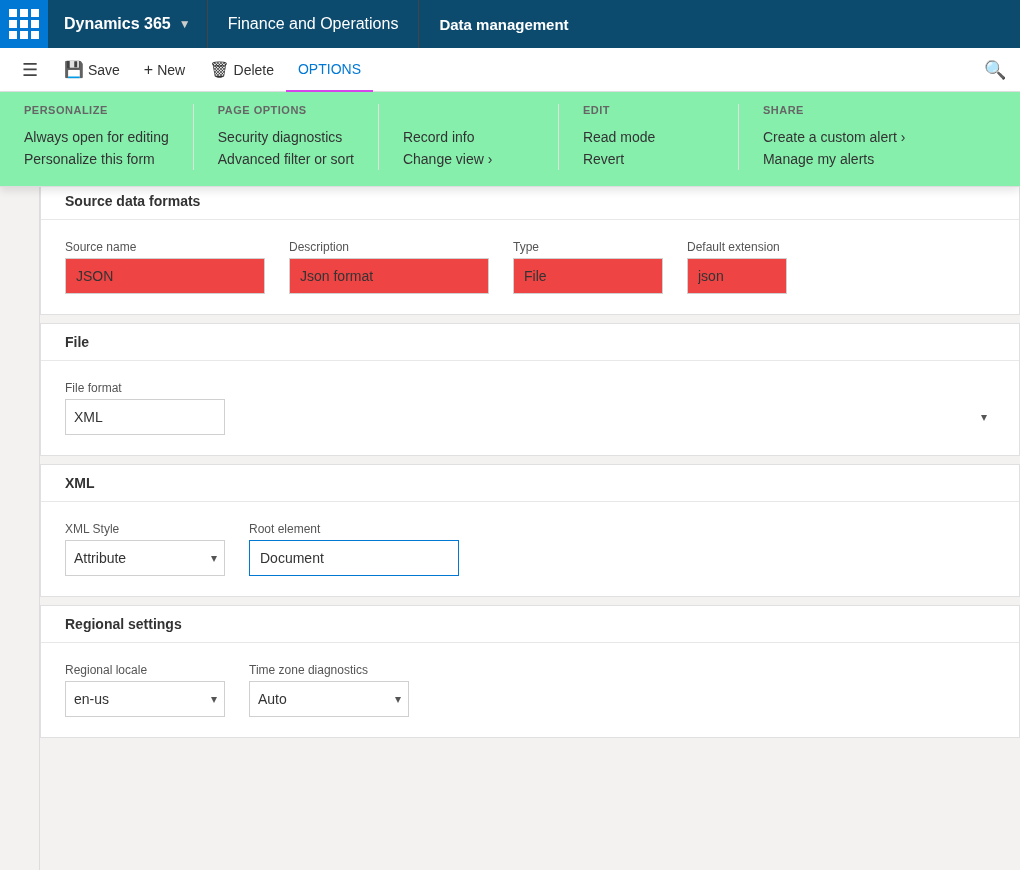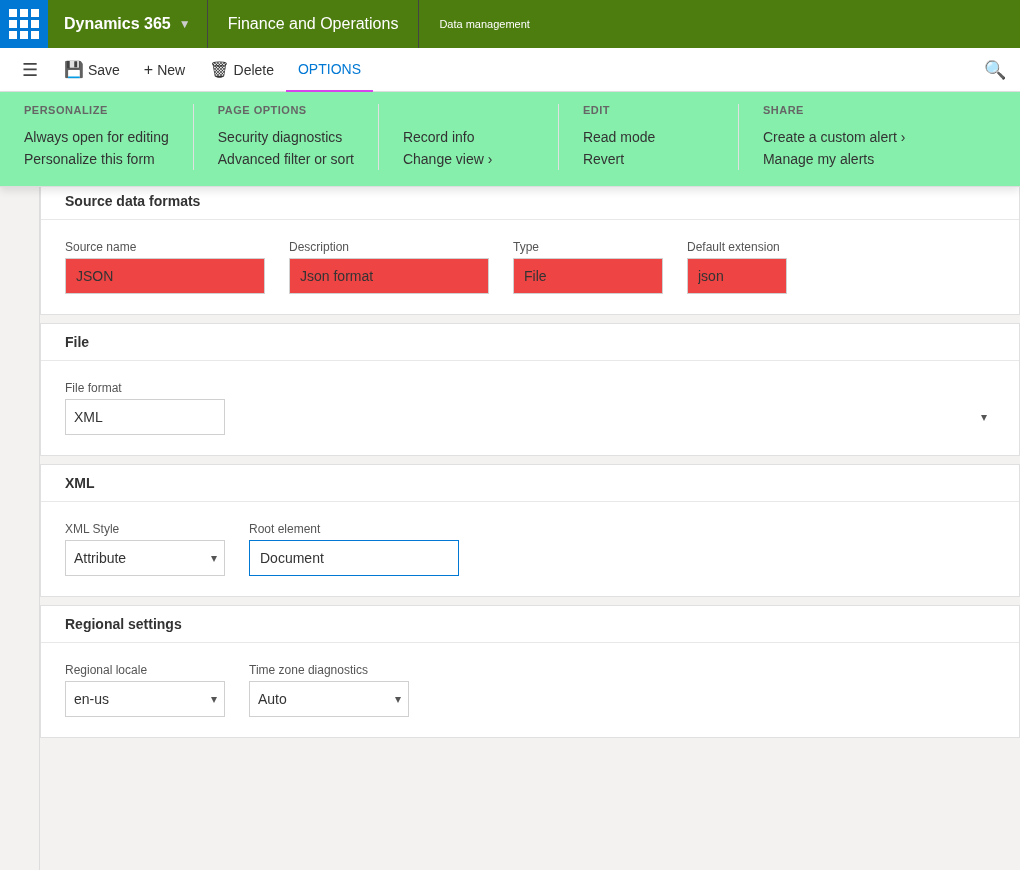--- a/index.html
+++ b/index.html
@@ -2,21 +2,21 @@
 <html><head>
   <meta charset="utf-8">
   <style>
     * { box-sizing: border-box; margin: 0; padding: 0; }
     body { font-family: 'Segoe UI', Arial, sans-serif; font-size: 14px; background: #f3f2f1; color: #333; }
 
     
     .top-nav {
       display: flex;
       align-items: center;
-      background: #4d7c0f;
+      background: #0c4a6e;
       color: white;
       height: 48px;
       padding: 0 0;
     }
     .apps-icon {
       width: 48px;
       height: 48px;
       background: #0078d4;
       display: flex; align-items: center; justify-content: center;
       cursor: pointer;
@@ -53,24 +53,24 @@
     .nav-app-name {
       padding: 0 20px;
       font-size: 16px;
       color: white;
       border-right: 1px solid #444;
       height: 100%;
       display: flex; align-items: center;
     }
     .nav-module {
       padding: 0 20px;
-      font-size: 11px;
+      font-size: 15px;
       color: white;
       height: 100%;
-      display: flex; align-items: center;
+      display: flex; align-items: center; font-weight: bold;
     }
 
     
     .toolbar {
       display: flex;
       align-items: center;
       background: #ffffff;
       height: 44px;
       padding: 0 8px;
       border-bottom: 1px solid #e0e0e0;

